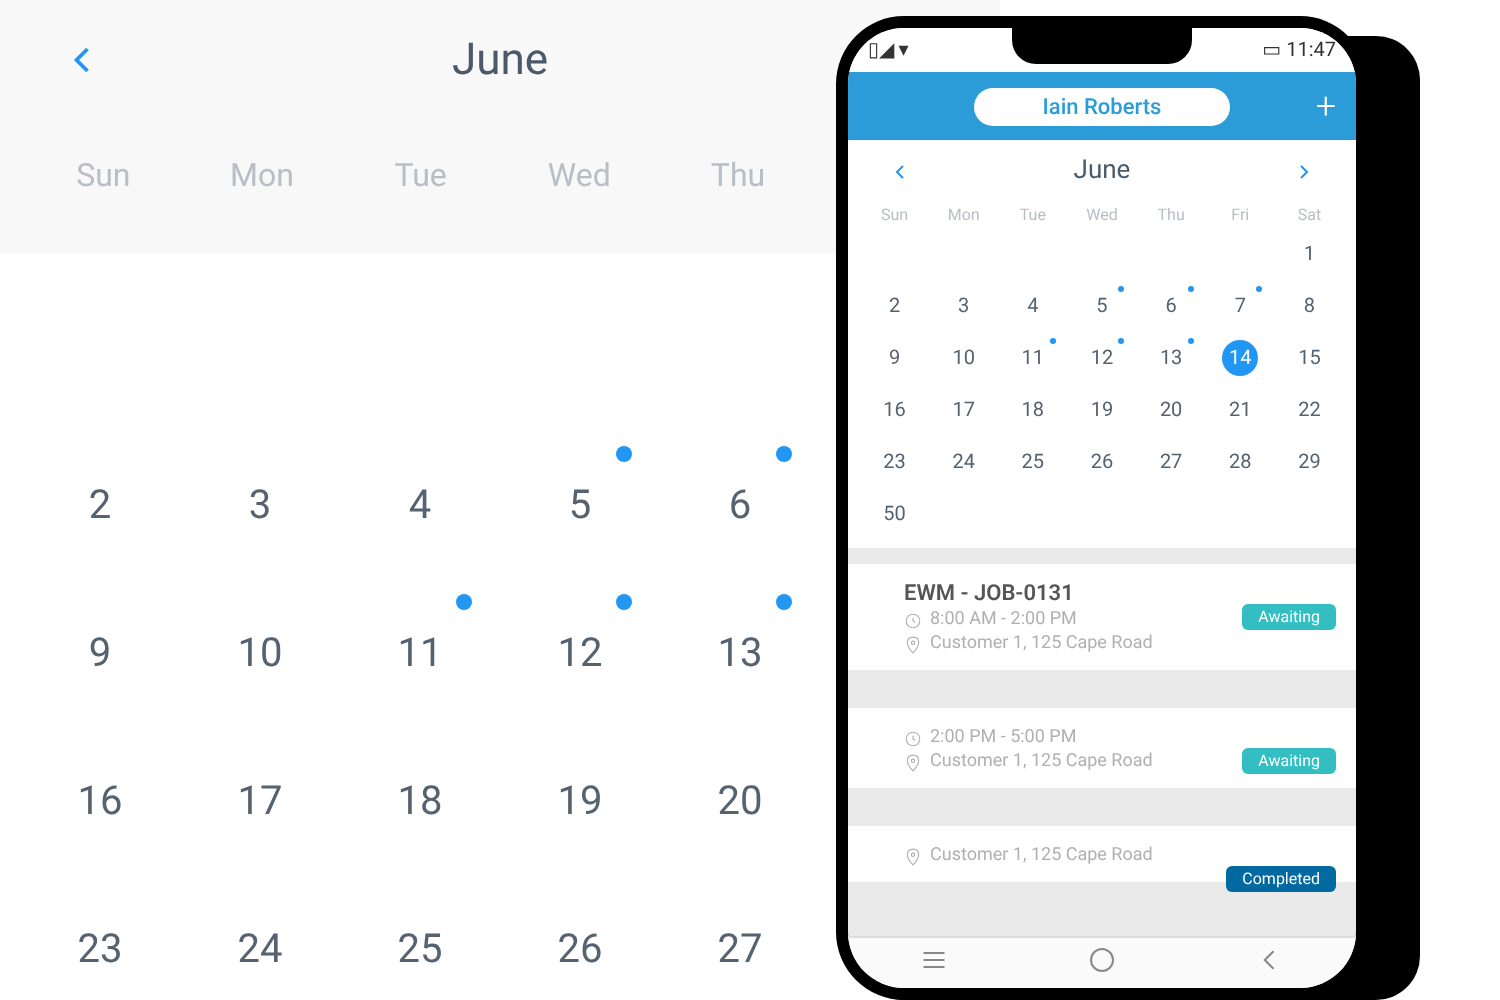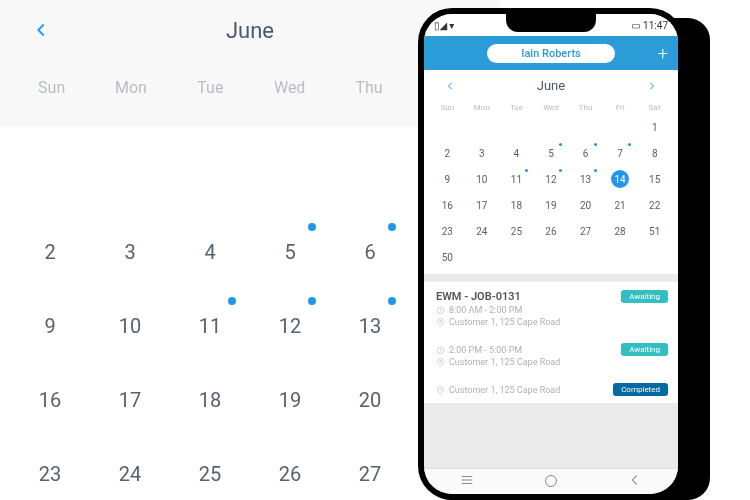--- a/index.html
+++ b/index.html
@@ -91,26 +91,26 @@
   .mcell {
     position: relative; display: flex; align-items: center; justify-content: center;
     height: 22px; font-size: 10px; color: #556270; border-radius: 50%;
   }
   .mcell.blank { visibility: hidden; }
   .mcell .mdot { position: absolute; width: 3px; height: 3px; background: #2196f3; border-radius: 50%; top: 1px; right: 6px; }
   .mcell.sel { background: #2196f3; color: #fff; width: 18px; height: 18px; margin: 2px auto; }
 
   .jobs { flex: 1; overflow: hidden; }
   .job {
-    background: #fff; margin-bottom: 0; padding: 8px 12px; position: relative;
+    background: #fff; margin-bottom: 19px; padding: 8px 28px; position: relative;
   }
   .job .jtitle { font-size: 11px; color: #555; font-weight: 600; }
   .job .jline { font-size: 9px; color: #b0b0b0; display: flex; align-items: center; gap: 4px; margin-top: 2px; }
   .job .badge {
-    position: absolute; right: 10px; top: 8px; color: #fff; font-size: 8px;
+    position: absolute; right: 10px; top: 20px; color: #fff; font-size: 8px;
     padding: 2px 8px; border-radius: 3px;
   }
   .badge.await { background: #33bfc2; }
   .badge.done { background: #0369a1; }
   .ico { width: 9px; height: 9px; display: inline-block; }
 
   .navbar {
     height: 26px; background: #fafafa; display: flex; align-items: center; justify-content: space-around;
     font-size: 14px; color: #888; border-top: 1px solid #ddd;
   }
@@ -243,21 +243,21 @@
           <div class="mcell">19</div>
           <div class="mcell">20</div>
           <div class="mcell">21</div>
           <div class="mcell">22</div>
           <div class="mcell">23</div>
           <div class="mcell">24</div>
           <div class="mcell">25</div>
           <div class="mcell">26</div>
           <div class="mcell">27</div>
           <div class="mcell">28</div>
-          <div class="mcell">51</div>
+          <div class="mcell">29</div>
           <div class="mcell">50</div>
           <div class="mcell blank"></div>
           <div class="mcell blank"></div>
           <div class="mcell blank"></div>
           <div class="mcell blank"></div>
           <div class="mcell blank"></div>
           <div class="mcell blank"></div>
         </div>
     </div>
     <div class="jobs" id="jobs">

